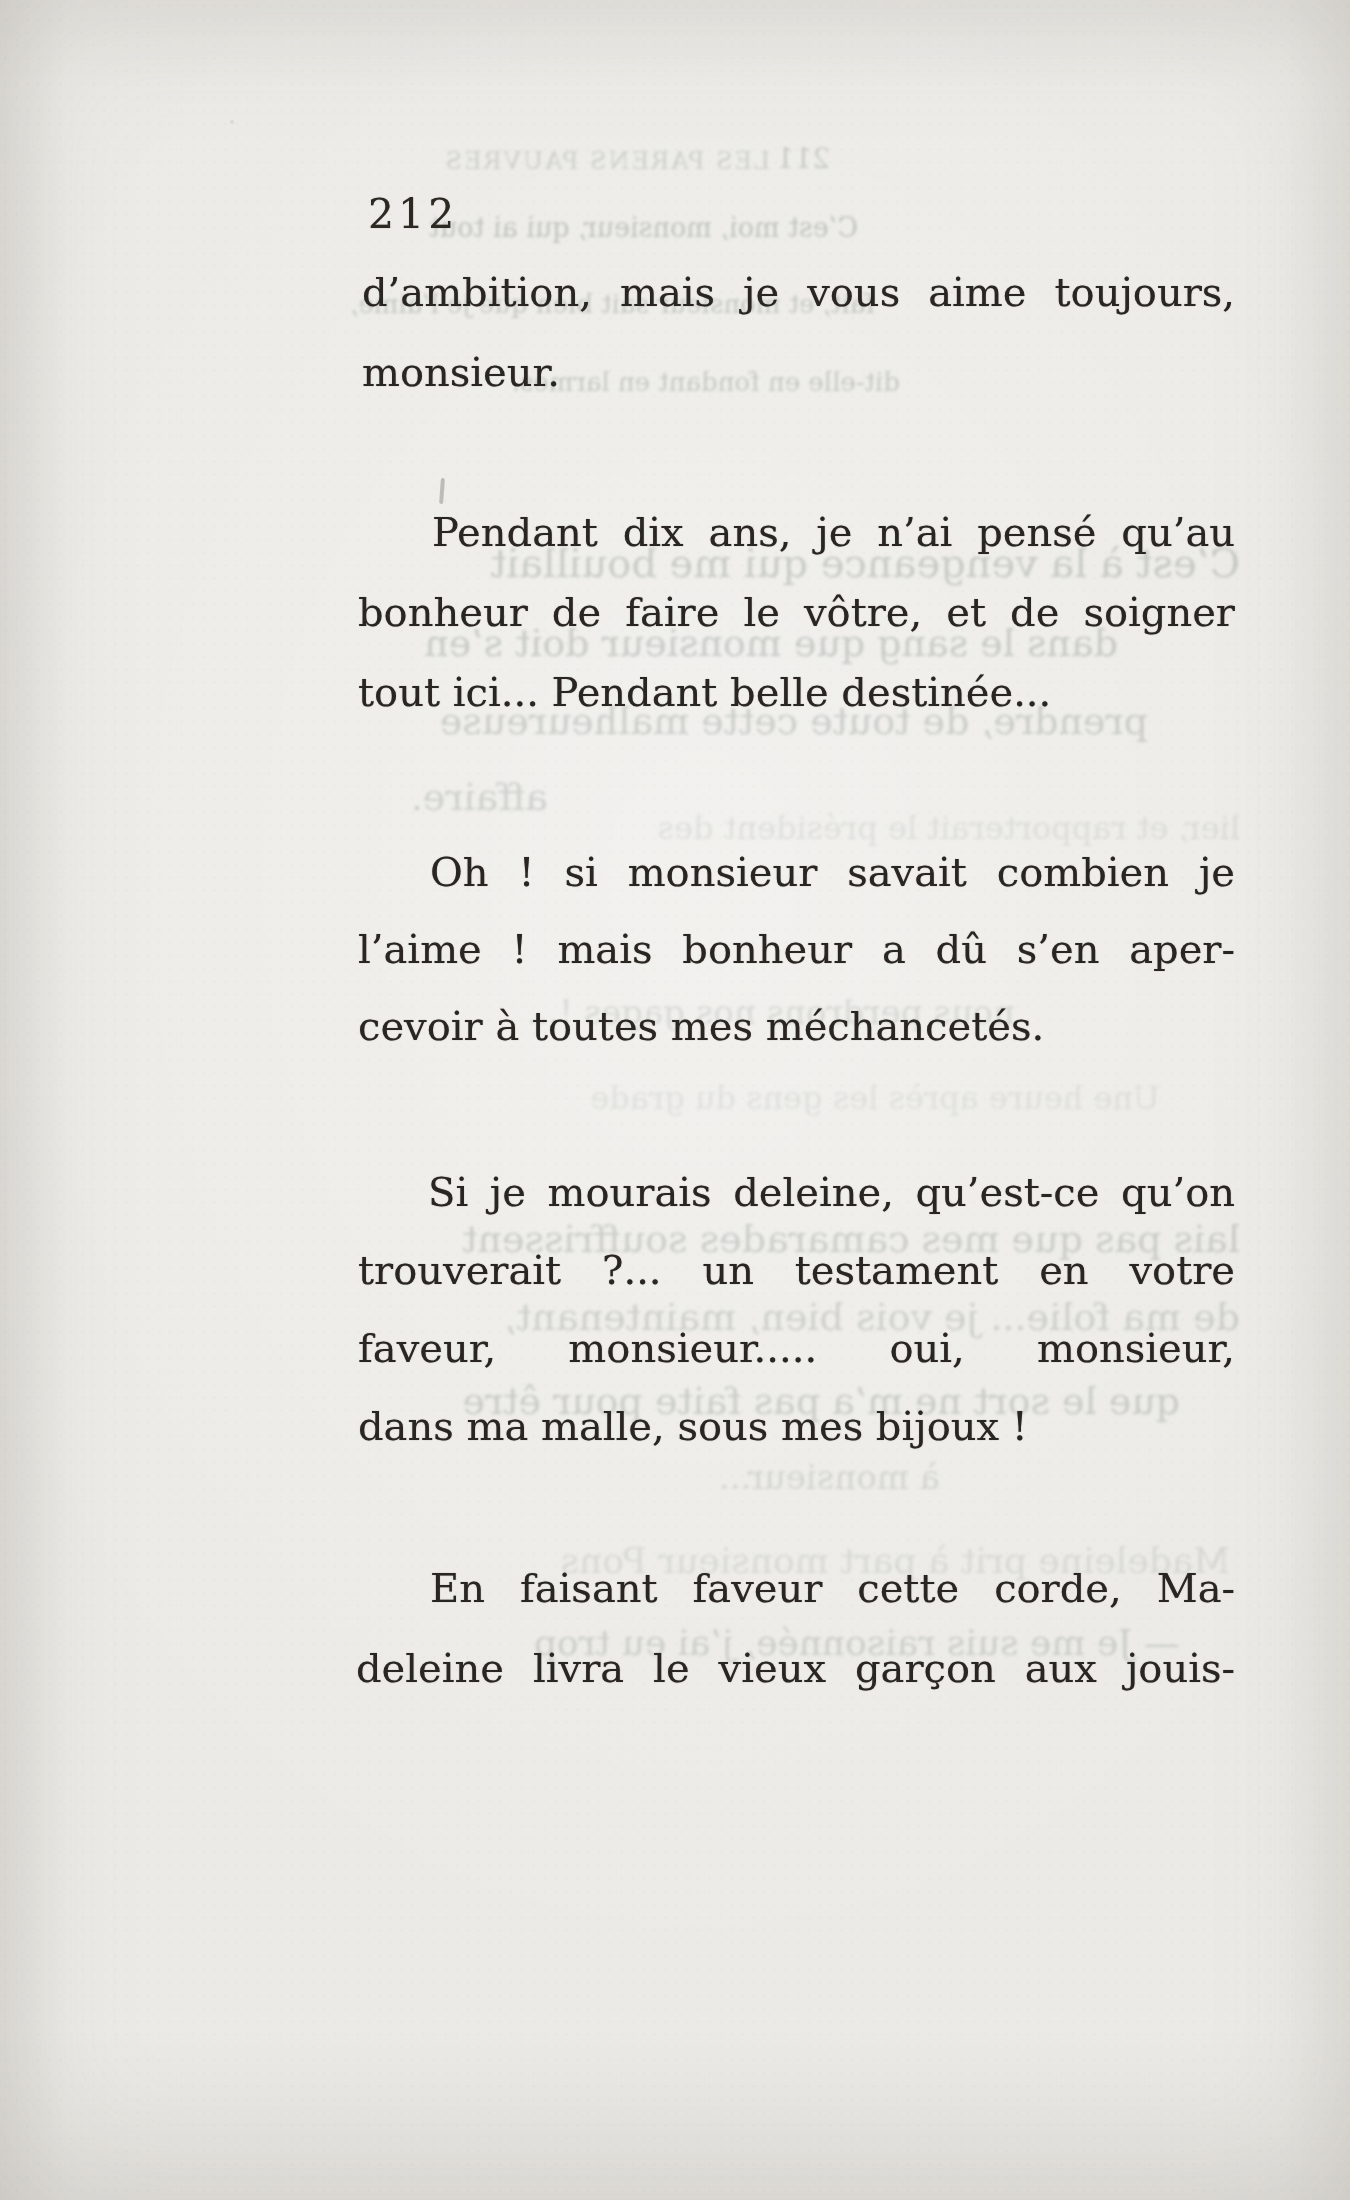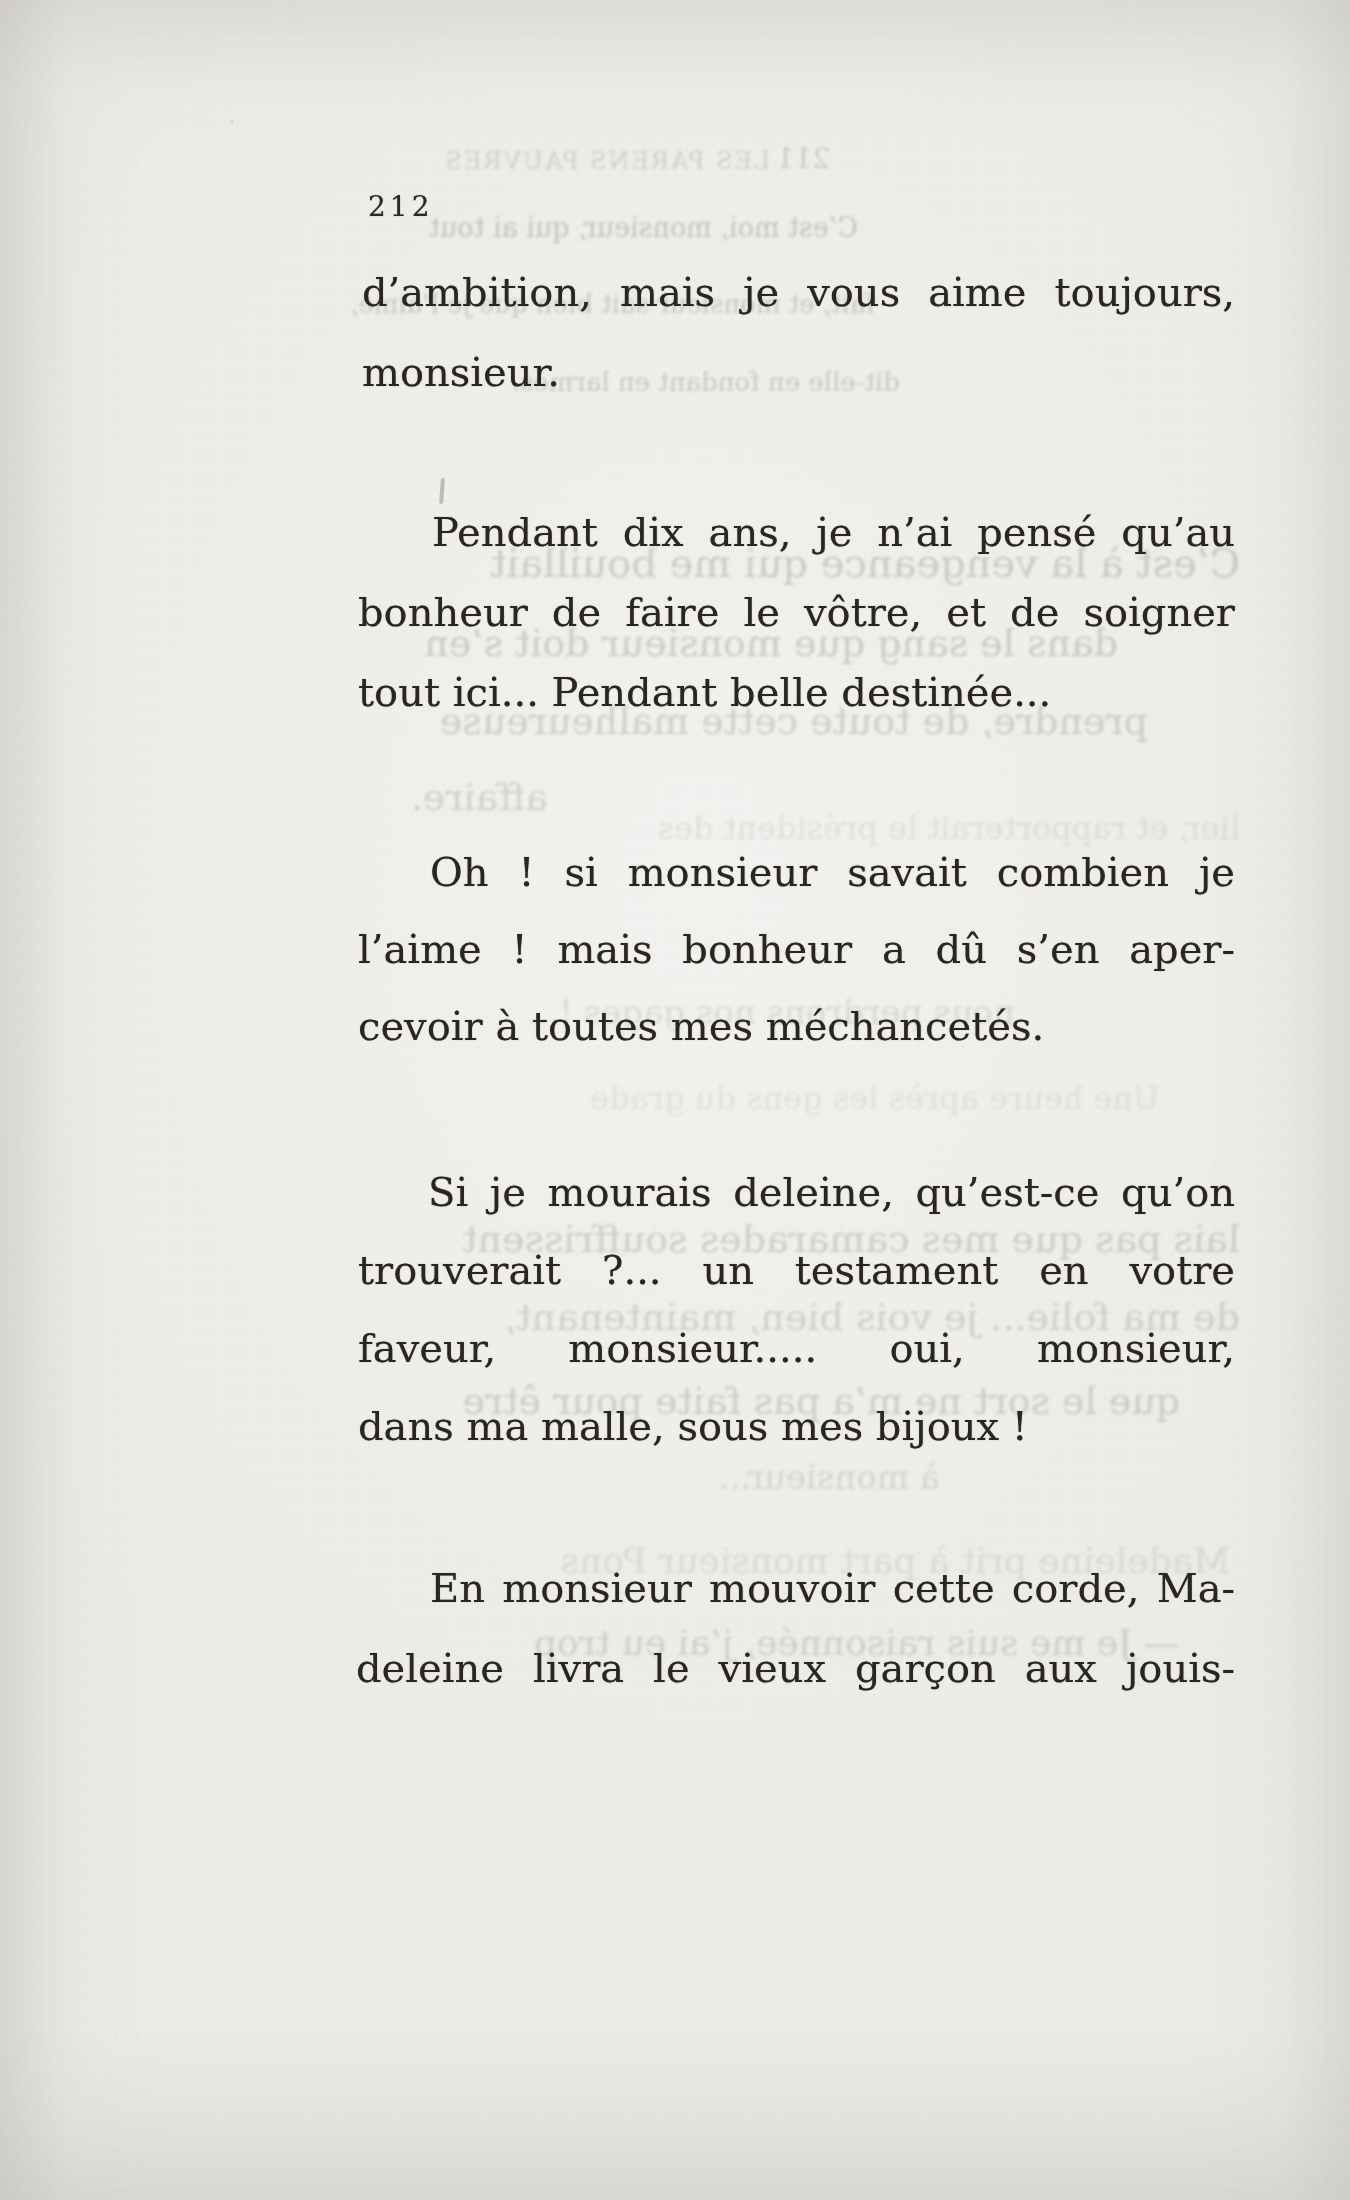--- a/index.html
+++ b/index.html
@@ -24,21 +24,21 @@
   .grain{
     position:absolute;inset:0;pointer-events:none;opacity:.5;
     background-image:
       radial-gradient(rgba(120,115,105,.05) 1px, transparent 1.6px),
       radial-gradient(rgba(255,255,255,.05) 1px, transparent 1.6px);
     background-size:11px 13px, 17px 15px;
     background-position:0 0, 6px 8px;
   }
   .hdr-num{
     position:absolute;left:368px;top:192px;
-    font-size:28px;line-height:1.1;letter-spacing:4px;
+    font-size:41px;line-height:1.1;letter-spacing:4px;
     color:#2c2822;text-shadow:0 0 1px rgba(30,26,22,.45);
   }
   .hdr-title{
     position:absolute;left:590px;top:198px;width:460px;
     text-align:center;font-size:30px;line-height:1.1;letter-spacing:3px;
     color:#33302a;text-shadow:0 0 1px rgba(30,26,22,.4);
     white-space:nowrap;
   }
   .line{
     position:absolute;
@@ -99,21 +99,21 @@
 
   <div class="line just" style="left:430px;top:846px;width:805px;">Oh ! si monsieur savait combien je</div>
   <div class="line just" style="left:358px;top:923px;width:877px;">l’aime ! mais bonheur a dû s’en aper-</div>
   <div class="line" style="left:358px;top:1000px;">cevoir à toutes mes méchancetés.</div>
 
   <div class="line just" style="left:428px;top:1166px;width:807px;">Si je mourais deleine, qu’est-ce qu’on</div>
   <div class="line just" style="left:358px;top:1244px;width:877px;">trouverait ?... un testament en votre</div>
   <div class="line just" style="left:358px;top:1322px;width:877px;">faveur, monsieur..... oui, monsieur,</div>
   <div class="line" style="left:358px;top:1400px;">dans ma malle, sous mes bijoux !</div>
 
-  <div class="line just" style="left:430px;top:1562px;width:805px;">En monsieur mouvoir cette corde, Ma-</div>
+  <div class="line just" style="left:430px;top:1562px;width:805px;">En faisant faveur cette corde, Ma-</div>
   <div class="line just" style="left:356px;top:1642px;width:879px;">deleine livra le vieux garçon aux jouis-</div>
 
   <div class="speck" style="left:440px;top:478px;width:4px;height:26px;border-radius:2px;transform:rotate(4deg);opacity:.55;"></div>
   <div class="speck" style="left:500px;top:614px;width:5px;height:5px;border-radius:50%;opacity:.30;"></div>
   <div class="speck" style="left:230px;top:120px;width:4px;height:4px;border-radius:50%;opacity:.18;"></div>
 
   <div class="grain"></div>
   <div class="vignette"></div>
 </div>
 

